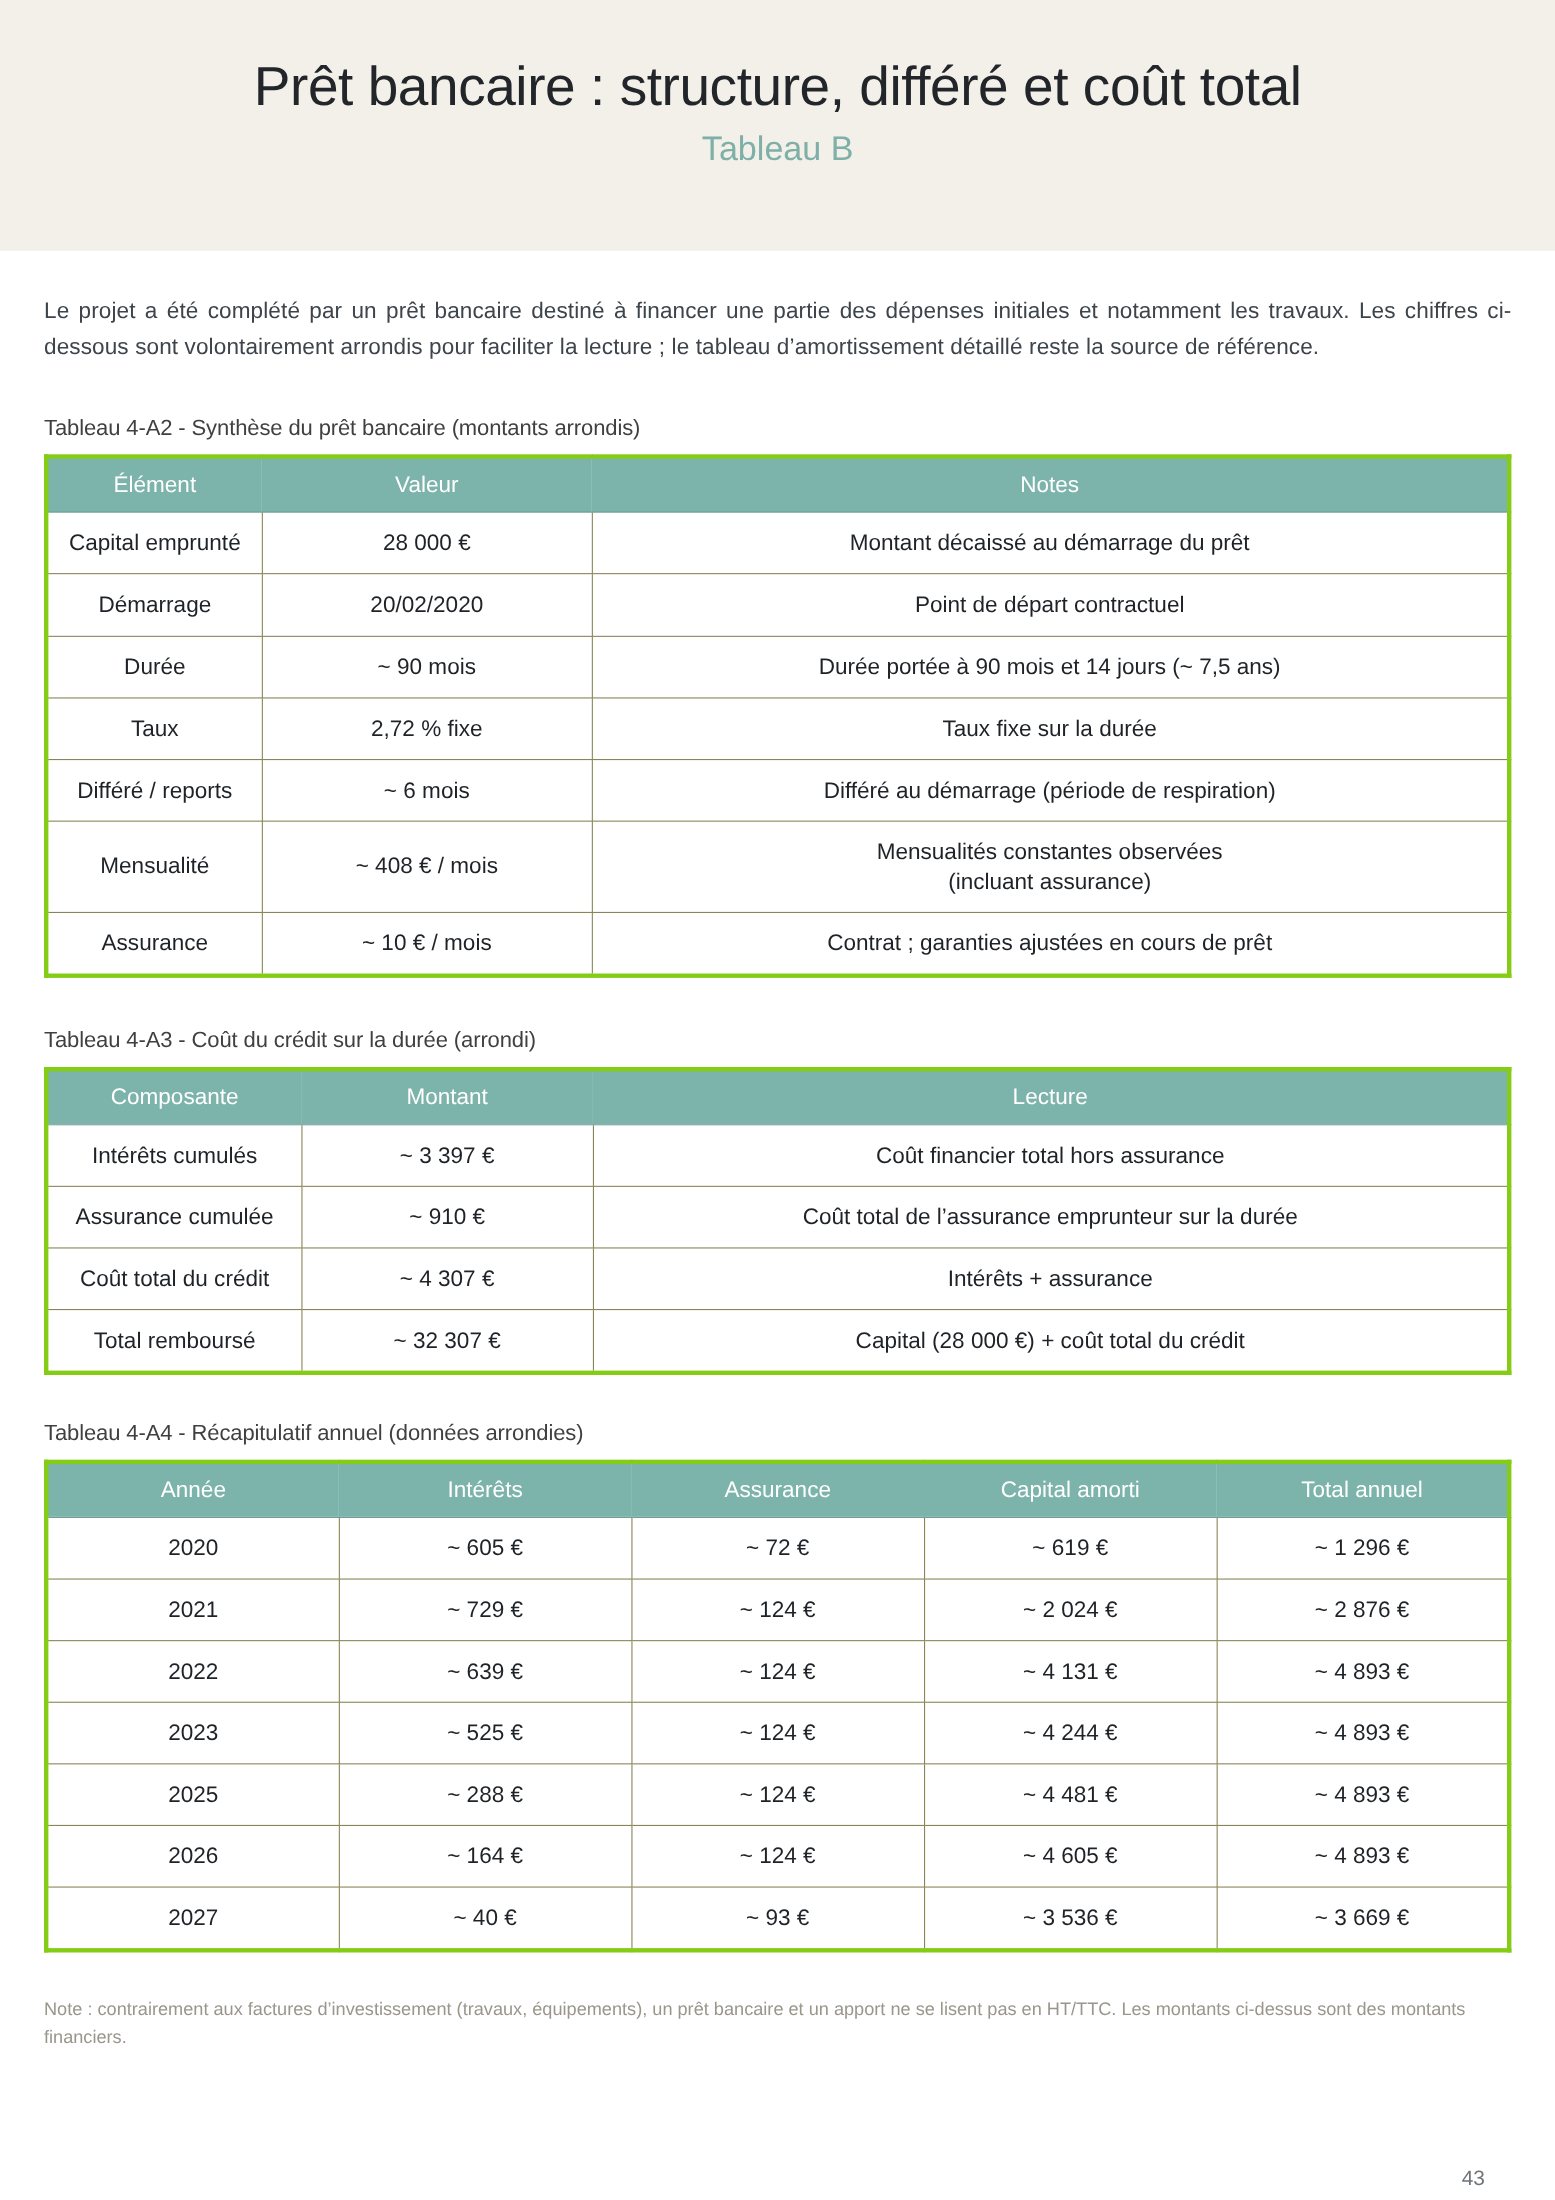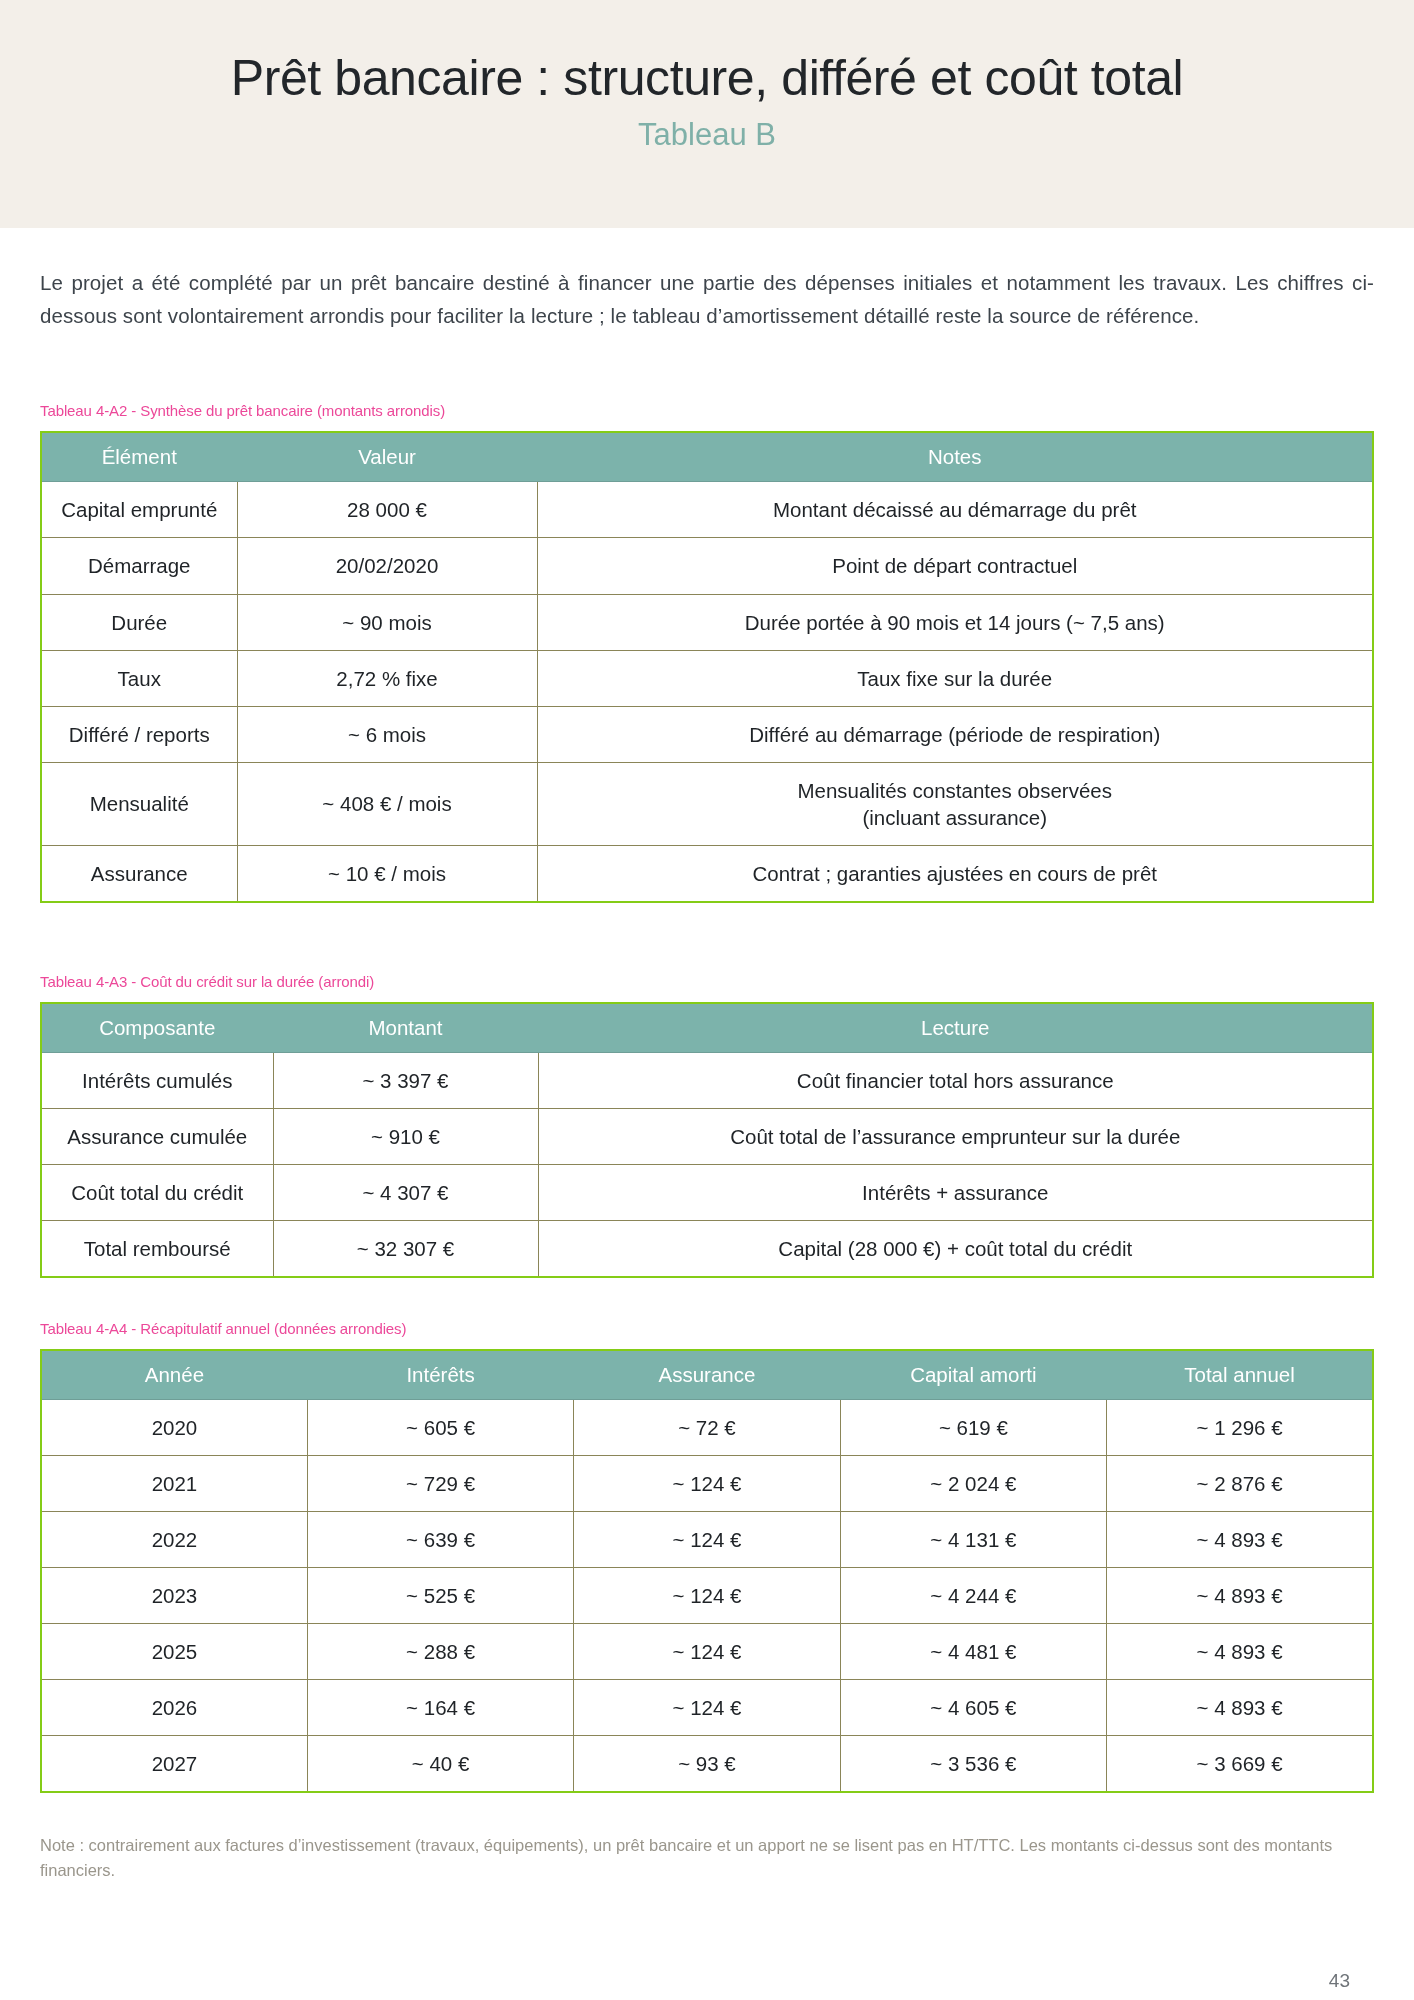--- a/index.html
+++ b/index.html
@@ -50,32 +50,32 @@
   .intro {
     font-size: 20.5px;
     line-height: 1.62;
     color: #3d444b;
     text-align: justify;
     margin: 38px 0 0 0;
     letter-spacing: 0.1px;
   }
 
   .table-caption {
-    font-size: 15px;
-    color: #ec4899;
-    margin: 70px 0 12px 0;
+    font-size: 20px;
+    color: #404040;
+    margin: 46px 0 12px 0;
     letter-spacing: -0.1px;
   }
   .table-caption.tight { margin-top: 42px; }
 
   table.doc-table {
     border-collapse: collapse;
     width: 100%;
     table-layout: fixed;
-    border: 2px solid #84cc16;
+    border: 4px solid #84cc16;
   }
   table.doc-table th {
     background: #7cb3ab;
     color: #ffffff;
     font-weight: 400;
     font-size: 20.5px;
     padding: 12px 10px;
     text-align: center;
     border: 1px solid #7cb3ab;
     border-bottom: 1px solid #6f9e97;

